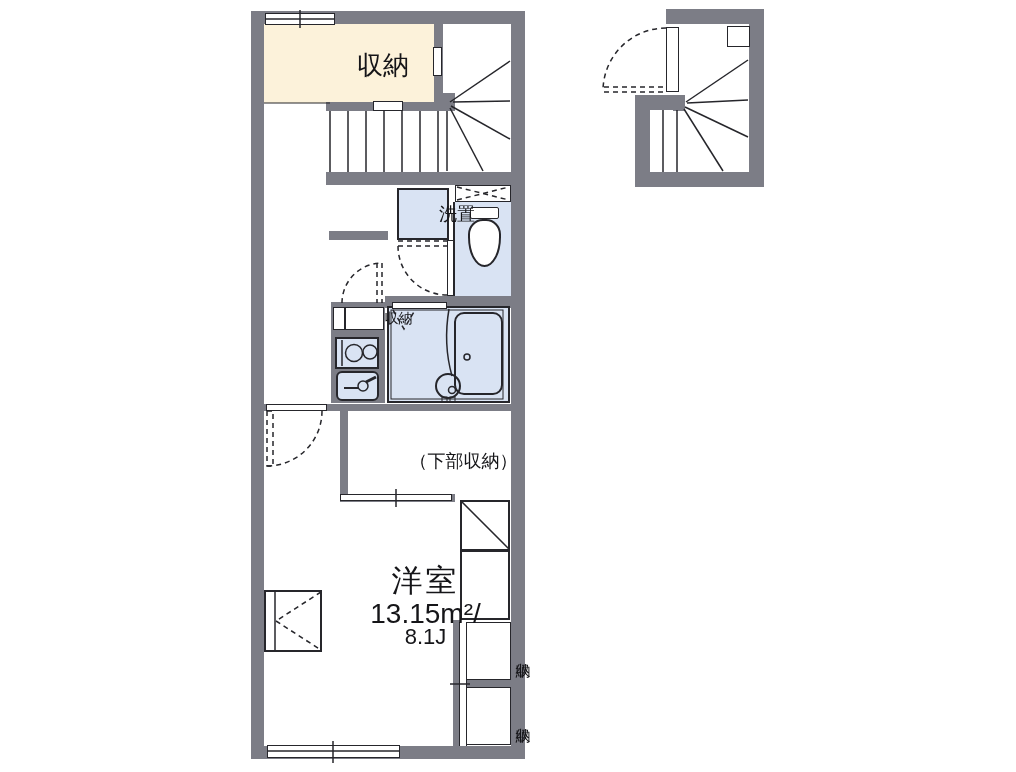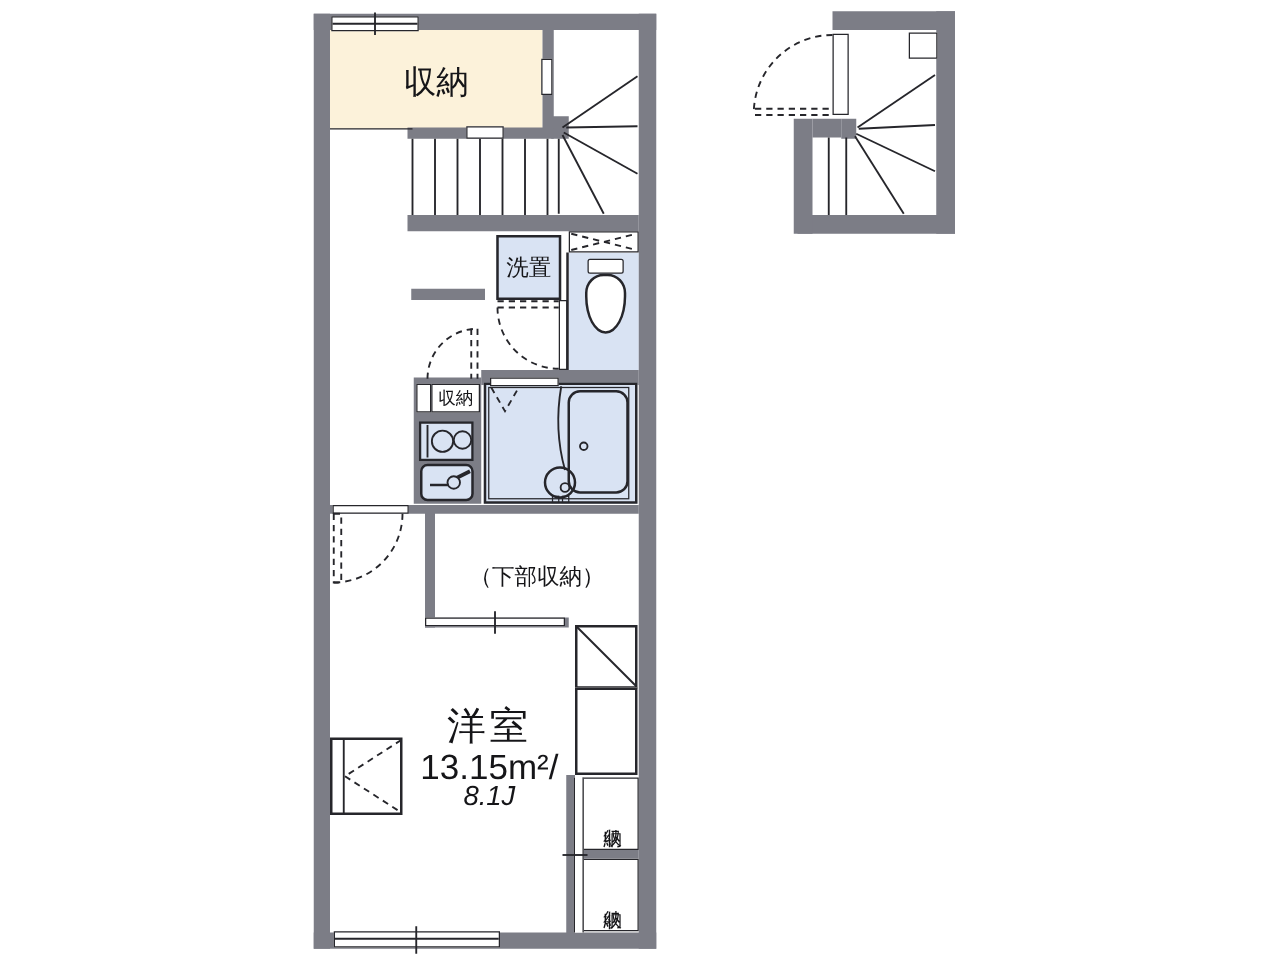--- a/index.html
+++ b/index.html
@@ -12,21 +12,21 @@
   html,body{margin:0;padding:0;background:#fff;}
   body{font-family:"Liberation Sans","DejaVu Sans",sans-serif;color:#1b1b1f;}
   #plan{position:relative;width:1016px;height:772px;background:#ffffff;overflow:hidden;}
   .abs{position:absolute;box-sizing:border-box;}
   .wall{position:absolute;background:var(--wall);}
   .fill-cream{background:var(--storage-fill);}
   .fill-blue{background:var(--wet-area-fill);}
   .box{border:2px solid var(--line);background:#fff;}
   .box-thin{border:1.5px solid var(--line);background:#fff;}
   .box-hair{border:1px solid var(--line);background:#fff;}
-  .lbl{position:absolute;text-align:center;color:#151518;}
+  .lbl{position:absolute;text-align:center;color:#151518;margin-left:34px;}
   .vtext{writing-mode:vertical-rl;text-orientation:upright;}
   svg.overlay{position:absolute;left:0;top:0;pointer-events:none;}
   svg .ln{stroke:var(--line);fill:none;}
   svg .dash{stroke-dasharray:5 4;}
   .flexc{display:flex;align-items:center;justify-content:center;}
 </style>
 </head>
 <body>
 
 <div id="plan">
@@ -180,17 +180,17 @@
       <line class="ln dash" x1="276" y1="621" x2="321" y2="650"></line>
     </g>
   </svg>
 
   <div class="lbl" style="left:264px;top:48px;width:170px;font-size:26px;">収納</div>
   <div class="lbl flexc" style="left:397px;top:188px;width:52px;height:52px;font-size:18px;">洗置</div>
   <div class="lbl flexc" style="left:345px;top:307px;width:39px;height:23px;font-size:14px;">収納</div>
   <div class="lbl" style="left:299px;top:560px;width:185px;font-size:31px;letter-spacing:3px;">洋室</div>
   <div class="lbl" style="left:348px;top:449px;width:163px;font-size:18px;">（下部収納）</div>
   <div class="lbl" style="left:299px;top:598px;width:185px;font-size:28px;">13.15m²/</div>
-  <div class="lbl" style="left:299px;top:624px;width:185px;font-size:22px;font-style:italic;">8.1J</div>
+  <div class="lbl" style="left:299px;top:624px;width:185px;font-size:22px;">8.1J</div>
   <div class="lbl flexc vtext" style="left:466px;top:622px;width:45px;height:58px;font-size:15px;">収納</div>
   <div class="lbl flexc vtext" style="left:466px;top:687px;width:45px;height:58px;font-size:15px;">収納</div>
 
 </div>
 
 </body></html>

